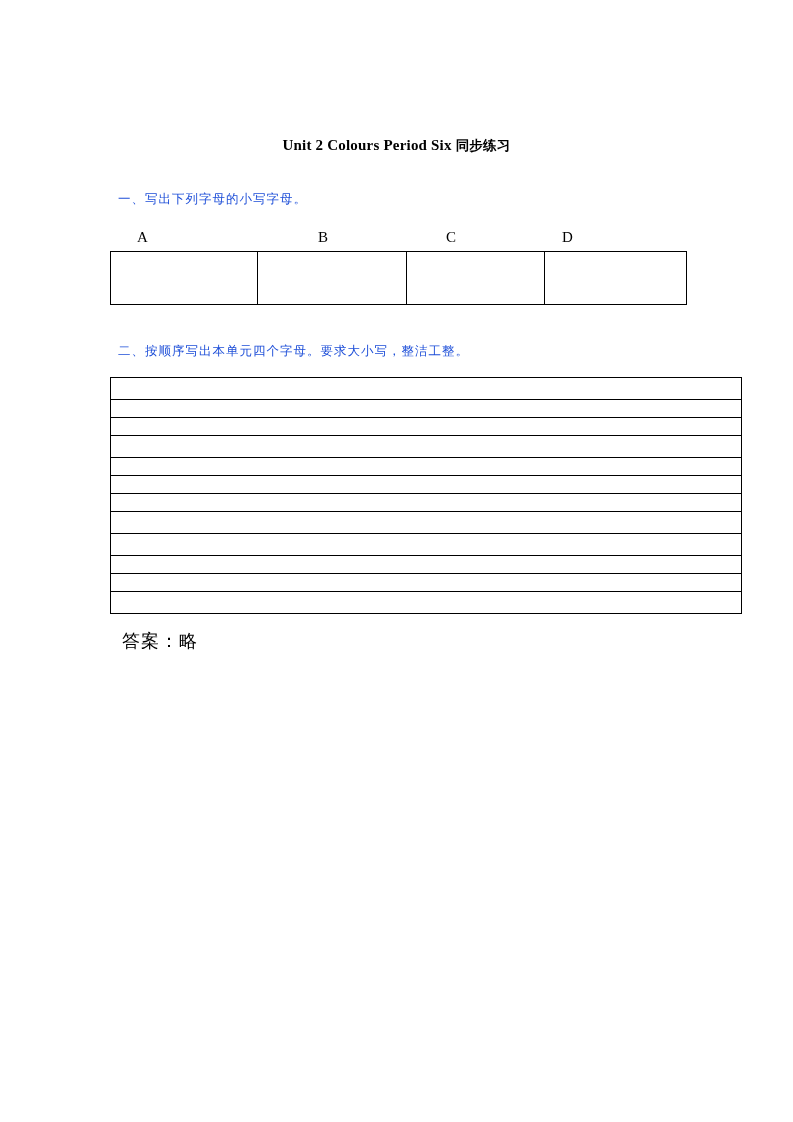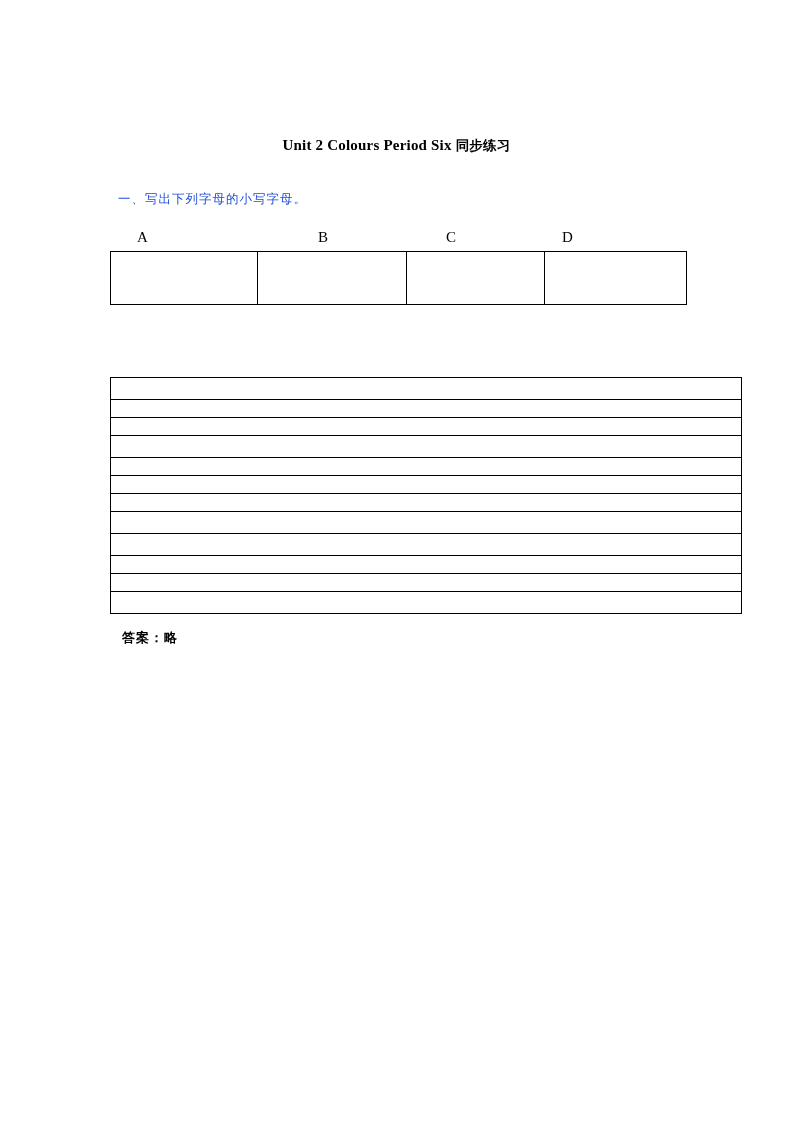--- a/index.html
+++ b/index.html
@@ -105,24 +105,23 @@
     padding: 0;
   }
   .table2 tr.r-tall td { height: 21px; }
   .table2 tr.r-short td { height: 17px; }
 
   .answer {
     position: absolute;
     left: 122px;
     top: 618px;
     font-family: "DejaVu Sans", sans-serif;
-    font-size: 13px;
+    font-size: 18px;
     letter-spacing: 1px;
     white-space: nowrap;
-    font-weight: bold;
   }
 </style>
 </head>
 <body>
 
 <div class="page">
 
   <div class="doc-title">
     <span>Unit 2 Colours    Period Six</span>
     <span class="cn">同步练习</span>
@@ -141,20 +140,21 @@
     <tbody>
         <tr>
       <td class="c1"></td>
       <td class="c2"></td>
       <td class="c3"></td>
       <td class="c4"></td>
     </tr>
   </tbody>
     </table>
 
+  <div class="q-text" id="q2">二、按顺序写出本单元四个字母。要求大小写，整洁工整。</div>
 
   <table class="table2">
     <tbody>
         <tr class="r-tall">
           <td></td>
         </tr>
     <tr class="r-short">
           <td></td>
         </tr>
     <tr class="r-short">

